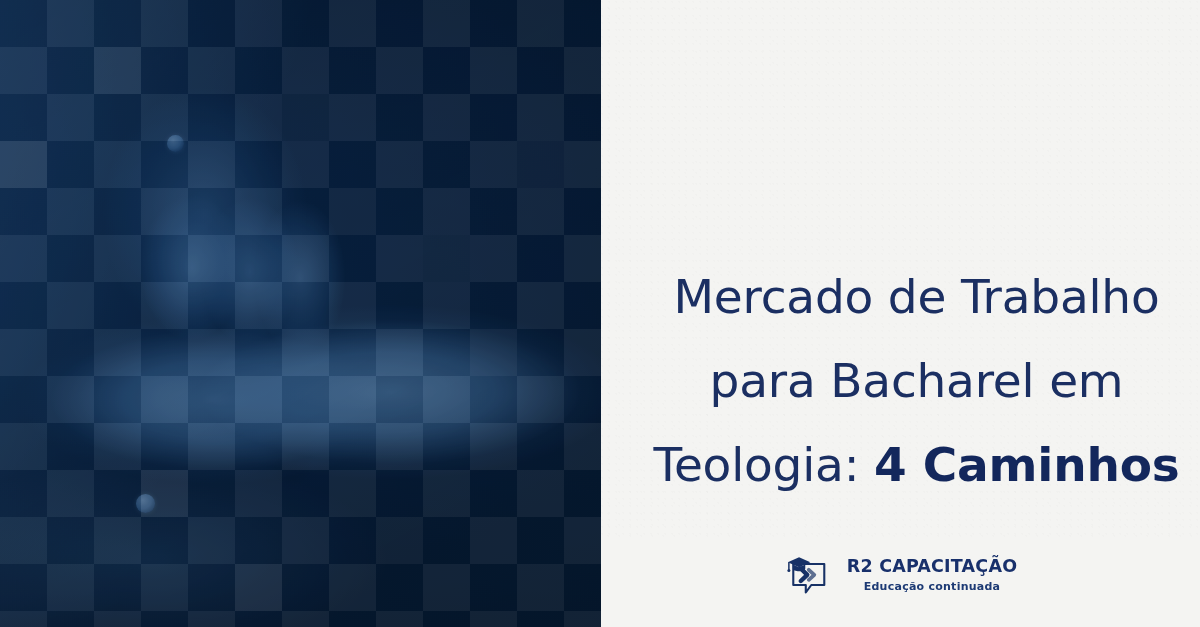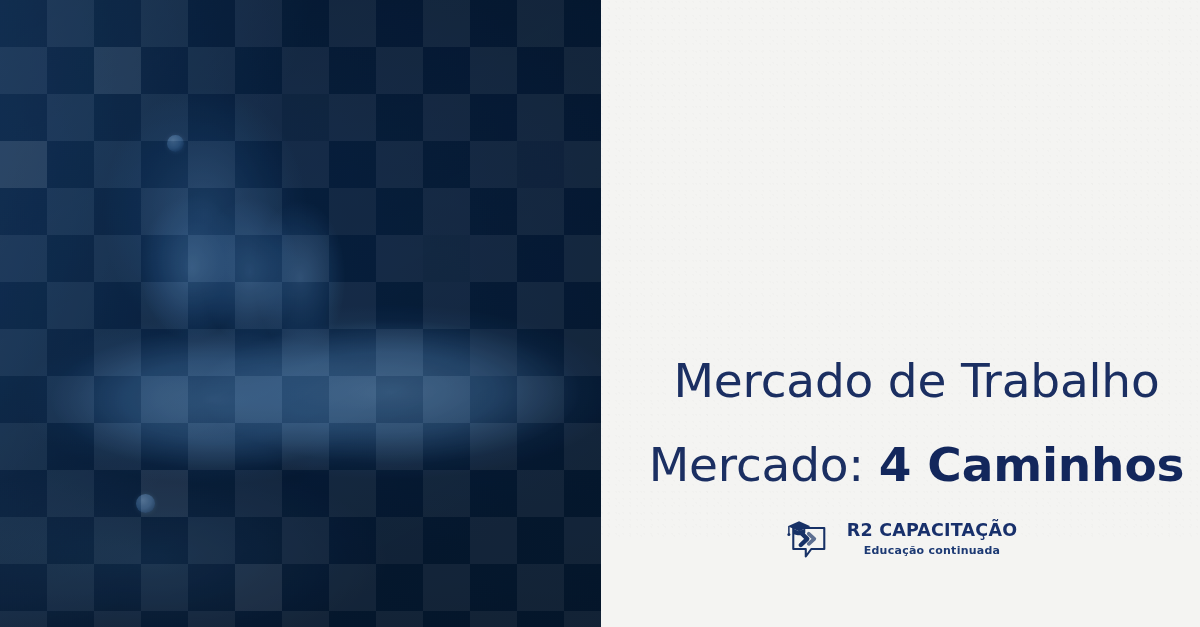--- a/index.html
+++ b/index.html
@@ -169,21 +169,21 @@
   .headline .accent {
     font-weight: 700;
     color: #13275c;
   }
 
   
   .logo {
     position: absolute;
     left: 50%;
     transform: translateX(-50%);
-    top: 516px;
+    top: 552px;
     display: flex;
     align-items: center;
     gap: 17px;
   }
   .logo-mark {
     width: 46px;
     height: 46px;
     flex: 0 0 46px;
     position: relative;
   }
@@ -240,21 +240,22 @@
     <div class="tile" style="left:141px; top:470px; background:rgba(255,255,255,0.035);"></div>
     <div class="tile" style="left:517px; top:141px; background:rgba(255,255,255,0.045);"></div>
     <div class="tile" style="left:376px; top:517px; background:rgba(4,22,48,0.09);"></div>
     <div class="tile" style="left:235px; top:564px; background:rgba(255,255,255,0.03);"></div>
   </div>
 
   <div class="text-panel">
 
     <h1 class="headline">
       <span class="line">Mercado de Trabalho</span>
-      <span class="line"><span>Mercado: </span><span class="accent">4 Caminhos</span></span>
+      <span class="line">para Bacharel em</span>
+      <span class="line"><span>Teologia: </span><span class="accent">4 Caminhos</span></span>
     </h1>
 
     <div class="logo">
 
       <div class="logo-mark">
         <svg viewBox="0 0 46 46" width="46" height="46" aria-hidden="true">
 
           <path d="M9 12 H40 V33 H27 L21.5 40.5 V33 H9 Z" fill="none" stroke="#173166" stroke-width="2.1" stroke-linejoin="round" stroke-linecap="round"></path>
 
           <path d="M16.5 16.5 L23 22.8 L16.5 29" fill="none" stroke="#173166" stroke-width="4.4" stroke-linejoin="round" stroke-linecap="round"></path>

